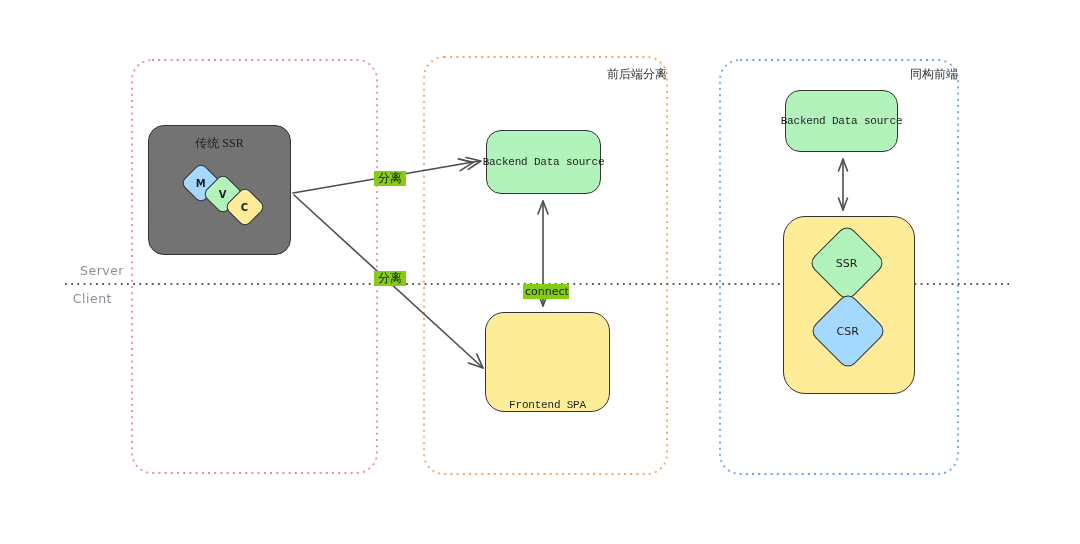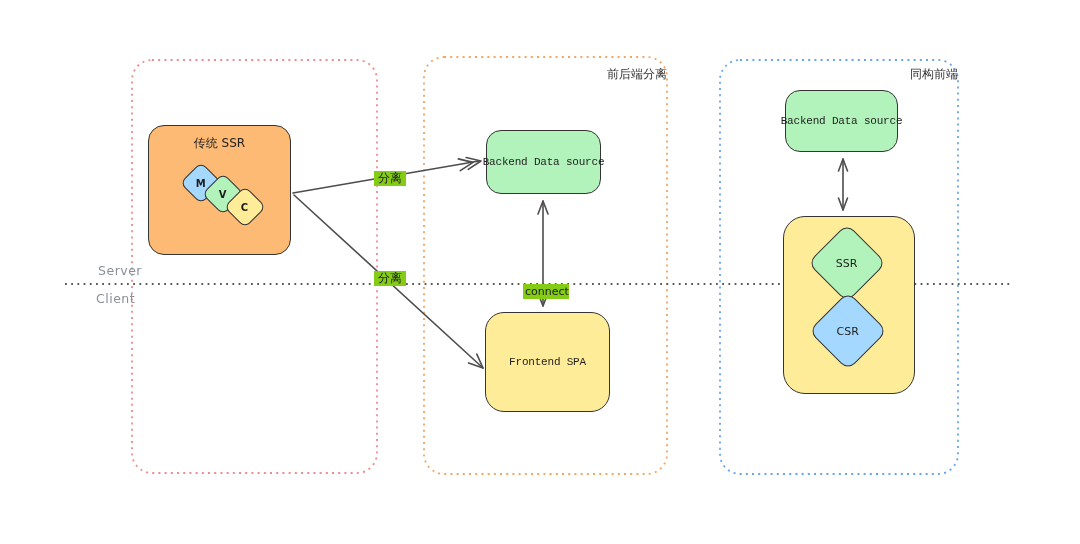--- a/index.html
+++ b/index.html
@@ -5,23 +5,23 @@
   html,body{margin:0;padding:0;background:#fff;}
   .canvas{
     position:relative;width:1080px;height:544px;background:#fff;overflow:hidden;
     font-family:"DejaVu Sans", sans-serif;color:#1e1e1e;
   }
   svg.layer{position:absolute;left:0;top:0;width:1080px;height:544px;}
   .shape{
     position:absolute;box-sizing:border-box;border:1.6px solid var(--stroke,#343434);
     display:flex;align-items:center;justify-content:center;
   }
-  .rounded-white{background:#fdba74;border-radius:16px;}
+  .rounded-white{background:#737373;border-radius:16px;font-family:Liberation Serif, serif;}
   .green{background:var(--green-fill,#b2f2bb);}
-  .yellow{background:var(--yellow-fill,#ffec99);}
+  .yellow{background:var(--yellow-fill,#ffec99);align-items:flex-end;}
   .blue{background:var(--blue-fill,#a5d8ff);}
   .box-label{font-size:11px;letter-spacing:-0.2px;white-space:nowrap;font-family:Liberation Mono, monospace;}
   .section-title{
     position:absolute;text-align:right;font-size:12px;color:#333;
   }
   .inner-title{
     position:absolute;top:9px;left:0;right:0;text-align:center;
     font-size:12px;color:#1e1e1e;
   }
   .diamond{
@@ -30,23 +30,22 @@
   }
   .diamond-sm{width:30px;height:30px;border-radius:7px;}
   .diamond-lg{width:56px;height:56px;border-radius:10px;}
   .diamond span{transform:rotate(-45deg);font-size:10px;font-weight:bold;}
   .diamond-lg span{font-size:11px;font-weight:normal;}
   .edge-label{
     position:absolute;background:#84cc16;padding:0 2px;font-size:12px;
     text-align:center;line-height:15px;
   }
   .side-label{
-    position:absolute;font-size:12.5px;color:#8a8f98;text-align:left;
+    position:absolute;font-size:12.5px;color:#8a8f98;text-align:right;
     letter-spacing:0.5px;
-    margin-left:32px;
   }
 </style>
 </head>
 <body>
 
 <div class="canvas">
 
   <svg class="layer" viewBox="0 0 1080 544">
 
     <rect x="132" y="60" width="245" height="413" rx="20" fill="none" stroke="#ee8c8c" stroke-width="1.8" stroke-dasharray="2 4.2"></rect>

